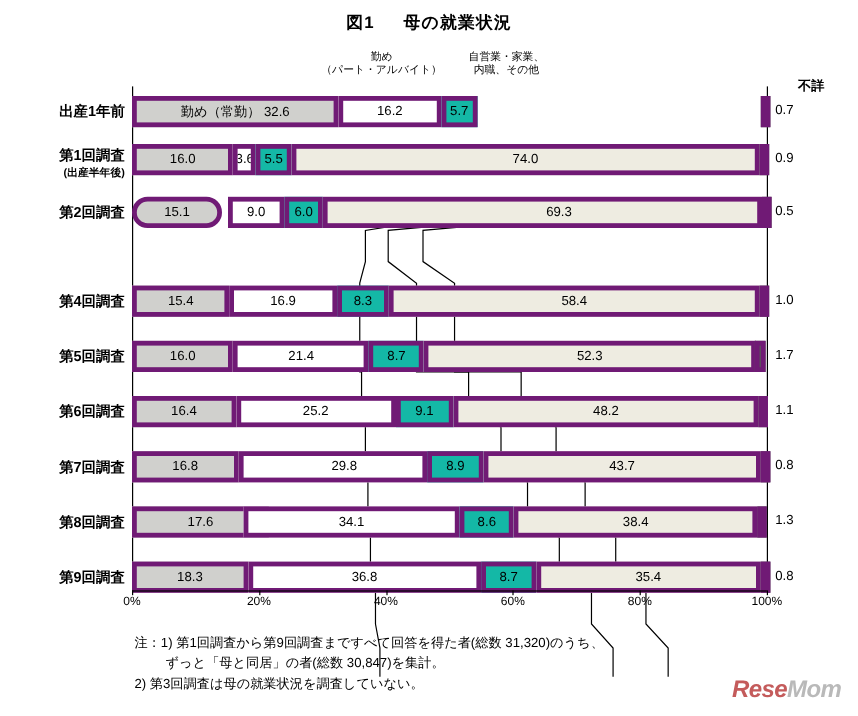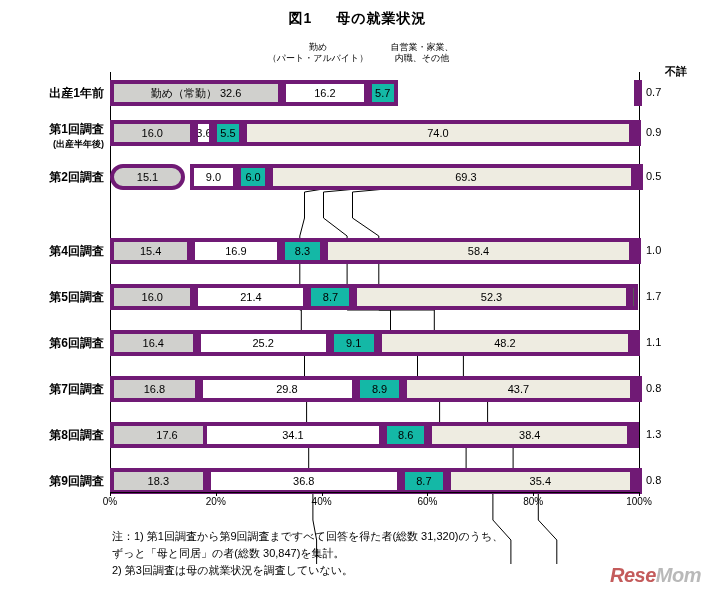--- a/index.html
+++ b/index.html
@@ -61,21 +61,21 @@
   
   .ann{position:absolute;font-size:9px;text-align:center;line-height:1.25;}
   .axis{
     position:absolute;left:110px;top:496px;width:529px;height:16px;
   }
   .tick{position:absolute;top:0;font-size:10px;transform:translateX(-50%);}
   .tickmark{position:absolute;background:#000;width:1px;height:4px;top:-4px;}
   .notes{
     position:absolute;left:112px;top:528px;font-size:11px;line-height:1.55;
   }
-  .notes .n2{display:block;}
+  .notes .n2{margin-left:26px;display:block;}
   .notes .n3{display:block;}
   .logo{
     position:absolute;right:14px;bottom:10px;
     font-size:20px;font-weight:bold;color:#b9b9b9;font-style:italic;
     letter-spacing:-0.5px;
   }
   .logo .r{color:#c45b5b;}
   .conn{position:absolute;left:110px;top:72px;width:528px;height:420px;pointer-events:none;}
 </style>
 </head>

